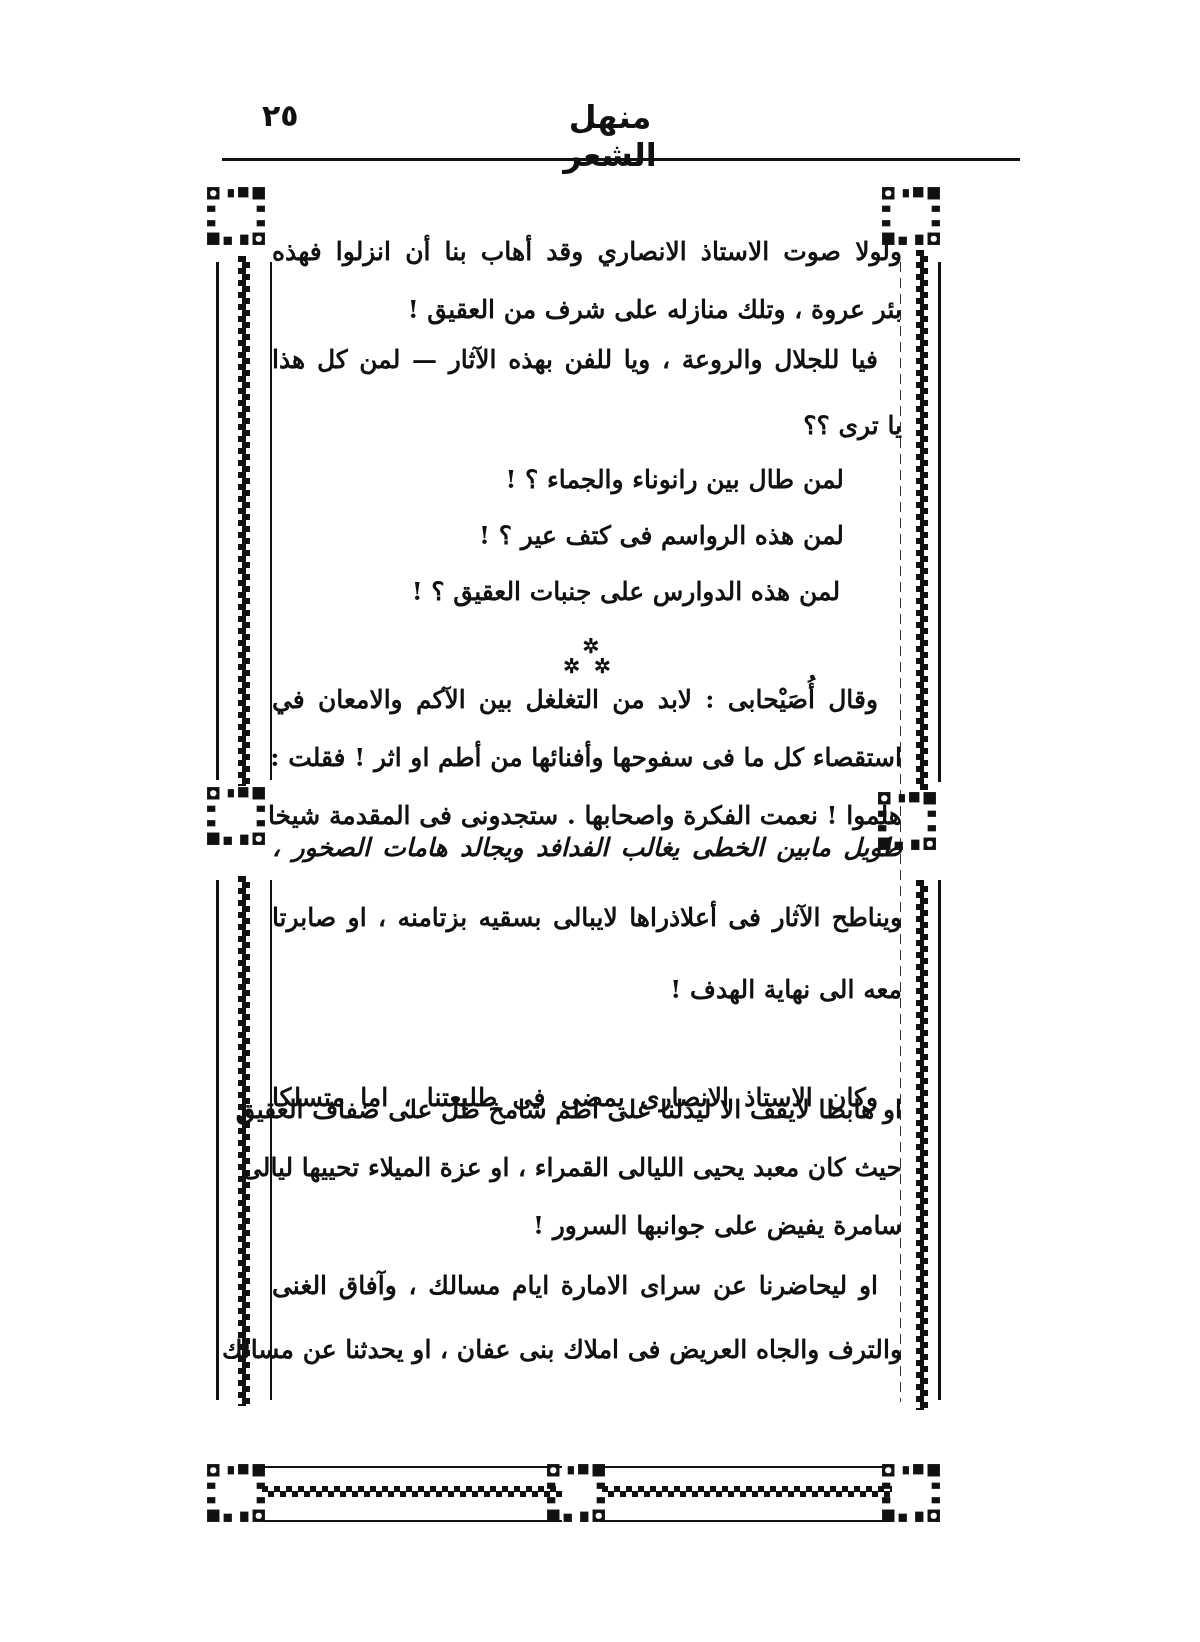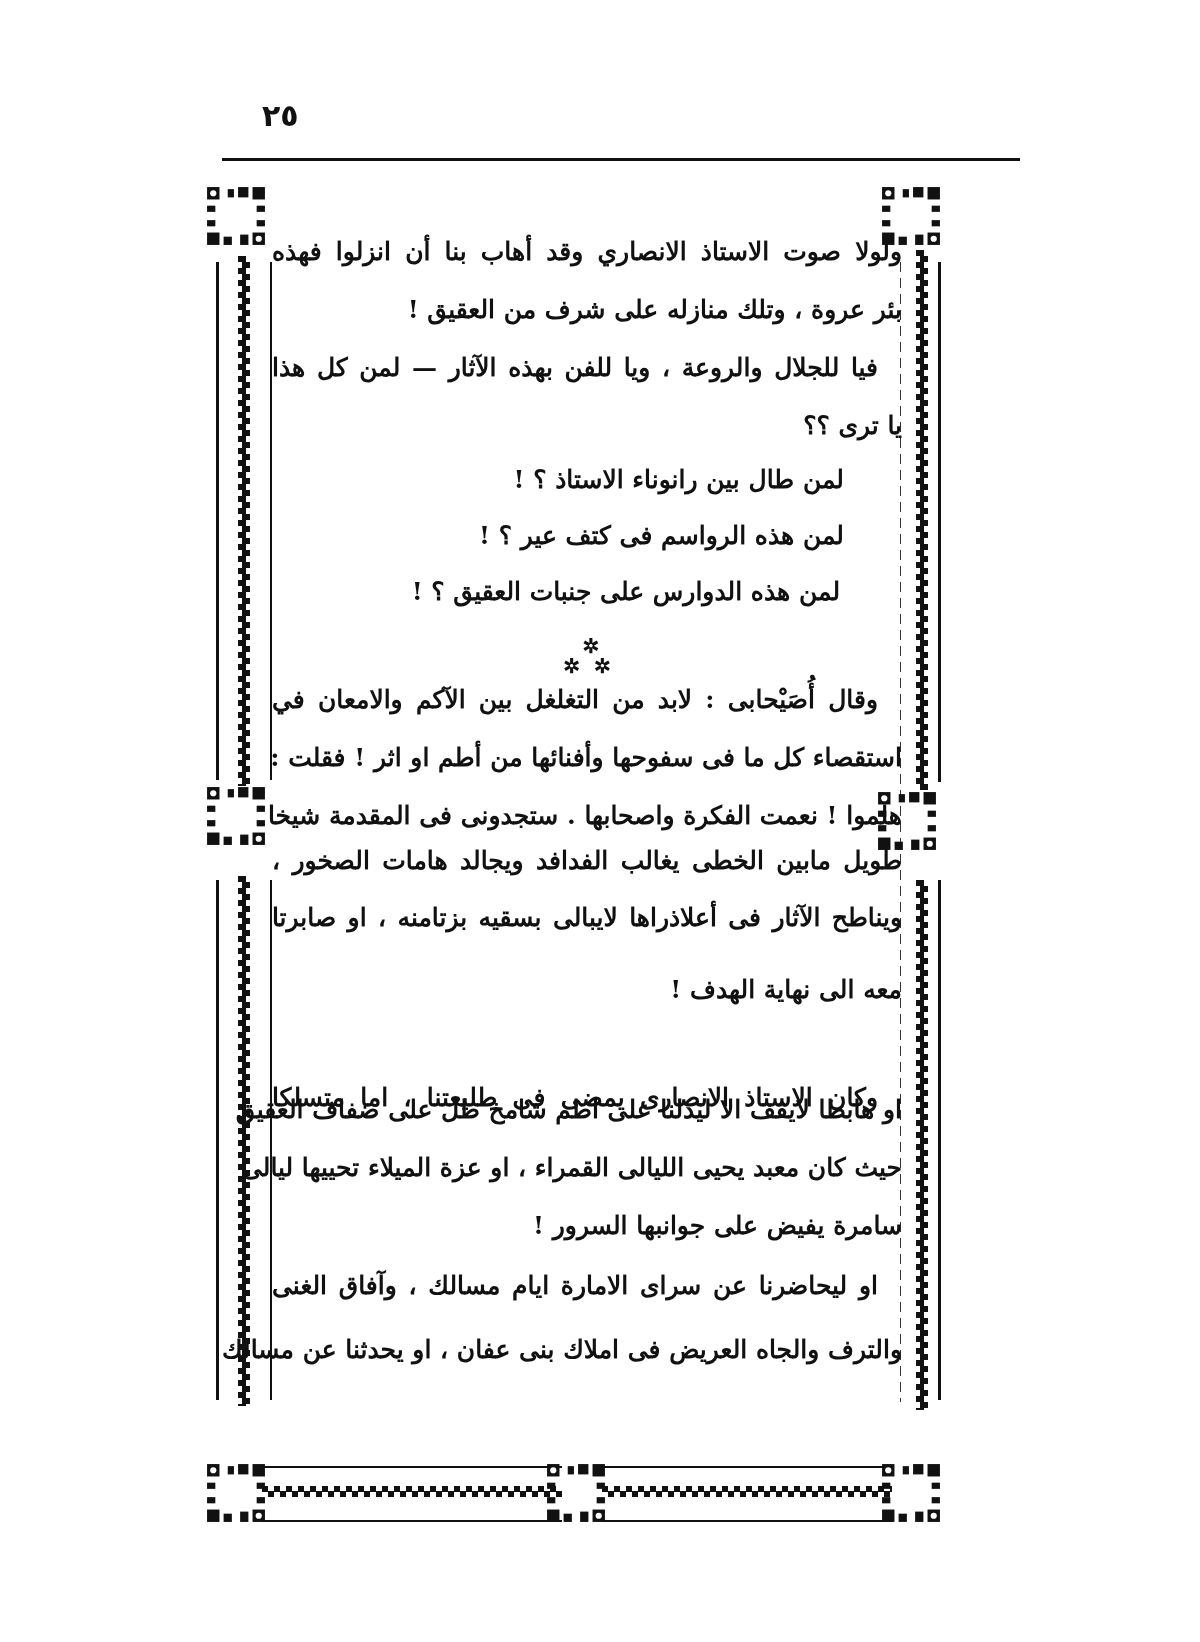--- a/index.html
+++ b/index.html
@@ -39,20 +39,21 @@
   .text-block { position: absolute; left: 272px; top: 232px; width: 630px; direction: rtl; text-align: justify; font-family: "DejaVu Serif", serif; font-size: 25px; font-weight: bold; }
   .line { position: absolute; right: 0; white-space: nowrap; height: 40px; line-height: 40px; }
   .line.full { left: 0; text-align-last: justify; }
   .stars { position: absolute; left: 0; right: 0; text-align: center; font-size: 20px; line-height: 20px; direction: ltr; }
 </style>
 </head>
 <body>
 
 <div class="header">
   <div class="page-number">٢٥</div>
+  <div class="running-title">منهل الشعر</div>
   <div class="header-rule"></div>
 </div>
 
 <div>
 
   <div class="vline" style="left:216px; top:262px; height:518px;"></div>
   <div class="vline" style="left:216px; top:880px; height:520px;"></div>
   <div class="vchain" style="left:234px; top:256px; height:530px; width:16px; background:none;">
     <div class="vchain-inner"></div>
       <div class="vchain-inner off"></div>
@@ -227,33 +228,33 @@
     </g>
         <circle cx="8" cy="8" r="3" fill="#fff"></circle>
         <circle cx="52" cy="52" r="3" fill="#fff"></circle>
       </svg>
   </div>
 </div>
 
 <div class="text-block">
   <div class="line full" style="top:0px;">ولولا صوت الاستاذ الانصاري وقد أهاب بنا أن انزلوا فهذه</div>
   <div class="line" style="top:58px;">بئر عروة ، وتلك منازله على شرف من العقيق !</div>
-  <div class="line full" style="top:116px; right:0; padding-right:24px;">فيا للجلال والروعة ، ويا للفن بهذه الآثار — لمن كل هذا</div>
+  <div class="line full" style="top:108px; right:0; padding-right:24px;">فيا للجلال والروعة ، ويا للفن بهذه الآثار — لمن كل هذا</div>
   <div class="line" style="top:174px;">يا ترى ؟؟</div>
-  <div class="line" style="top:228px; right:58px;">لمن طال بين رانوناء الاستاذ ؟ !</div>
+  <div class="line" style="top:228px; right:58px;">لمن طال بين رانوناء والجماء ؟ !</div>
   <div class="line" style="top:284px; right:58px;">لمن هذه الرواسم فى كتف عير ؟ !</div>
   <div class="line" style="top:340px; right:62px;">لمن هذه الدوارس على جنبات العقيق ؟ !</div>
   <div class="stars" style="top:404px;">
     <div style="padding-left:8px;">✲</div>
     <div>✲&nbsp;&nbsp;✲</div>
   </div>
   <div class="line full" style="top:448px; padding-right:24px;">وقال أُصَيْحابى : لابد من التغلغل بين الآكم والامعان في</div>
   <div class="line full" style="top:506px;">استقصاء كل ما فى سفوحها وأفنائها من أطم او اثر ! فقلت :</div>
   <div class="line full" style="top:564px;">هلموا ! نعمت الفكرة واصحابها . ستجدونى فى المقدمة شيخا</div>
-  <div class="line full" style="top:609px;">طويل مابين الخطى يغالب الفدافد ويجالد هامات الصخور ،</div>
+  <div class="line full" style="top:596px;font-style:italic;">طويل مابين الخطى يغالب الفدافد ويجالد هامات الصخور ،</div>
   <div class="line full" style="top:666px;">ويناطح الآثار فى أعلاذراها لايبالى بسقيه بزتامنه ، او صابرتا</div>
   <div class="line" style="top:738px;">معه الى نهاية الهدف !</div>
   <div class="line full" style="top:800px; padding-right:24px;margin-top:46px;">وكان الاستاذ الانصارى يمضى فى طليعتنا ، اما متسلكا</div>
   <div class="line full" style="top:858px;">او هابطا لايقف الا ليدلنا على اطم شامخ طل على ضفاف العقيق</div>
   <div class="line full" style="top:916px;">حيث كان معبد يحيى الليالى القمراء ، او عزة الميلاء تحييها ليالى</div>
   <div class="line" style="top:974px;">سامرة يفيض على جوانبها السرور !</div>
   <div class="line full" style="top:1034px; padding-right:24px;">او ليحاضرنا عن سراى الامارة ايام مسالك ، وآفاق الغنى</div>
   <div class="line full" style="top:1090px;margin-top:8px;">والترف والجاه العريض فى املاك بنى عفان ، او يحدثنا عن مسالك</div>
 </div>
 

